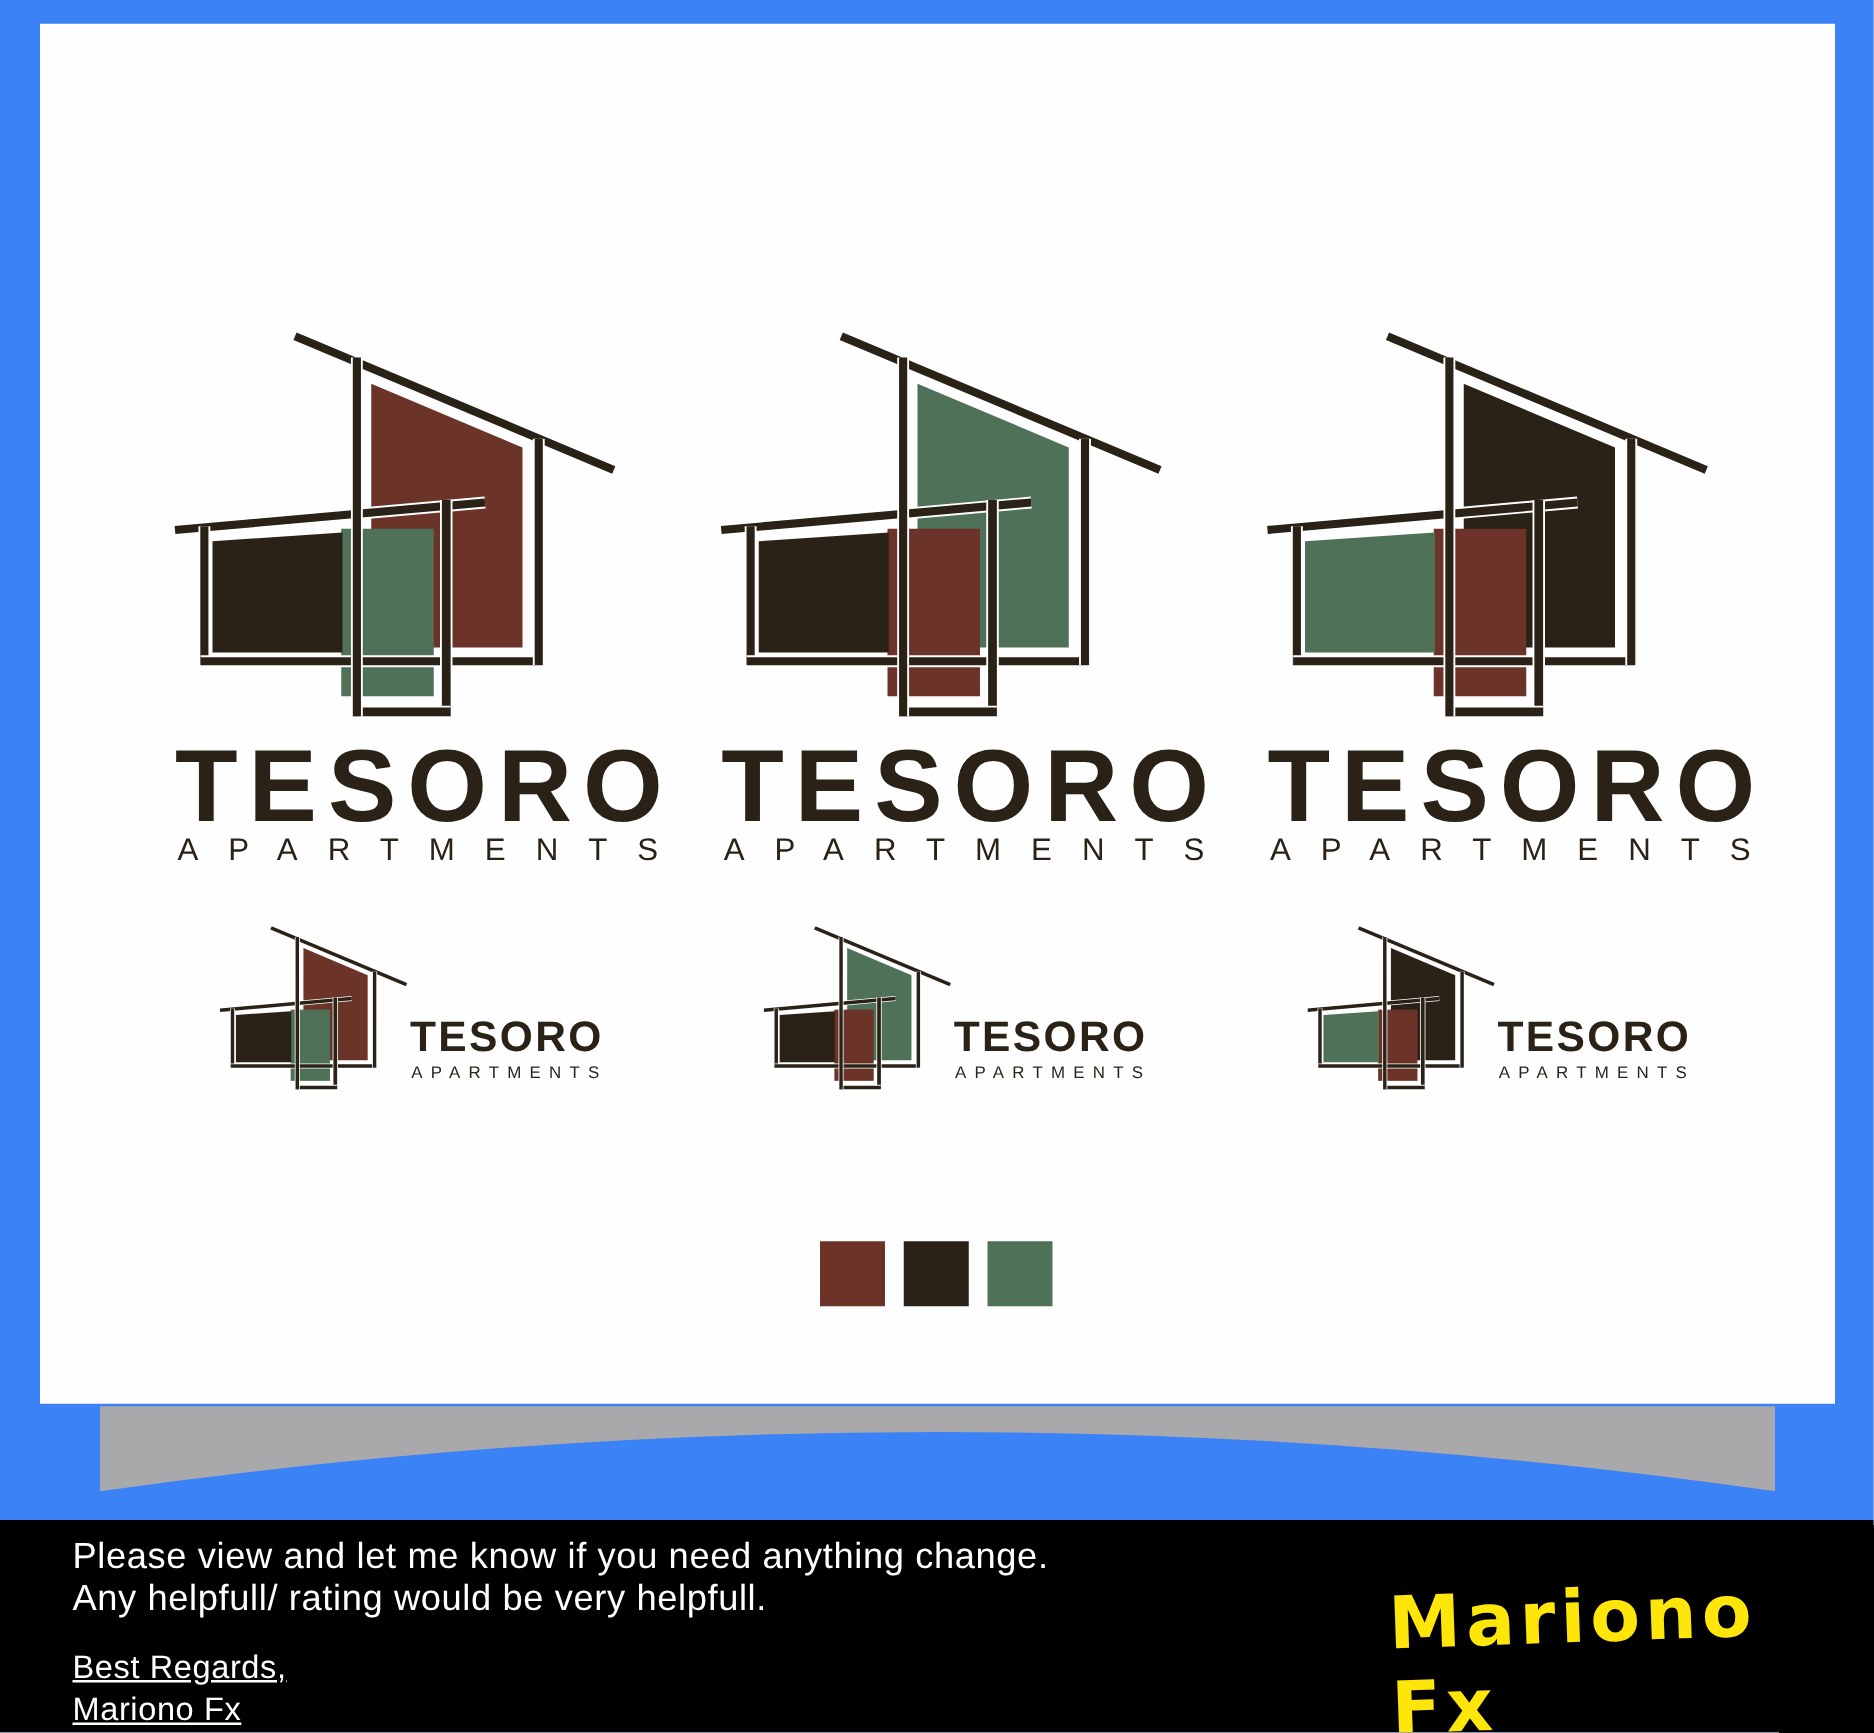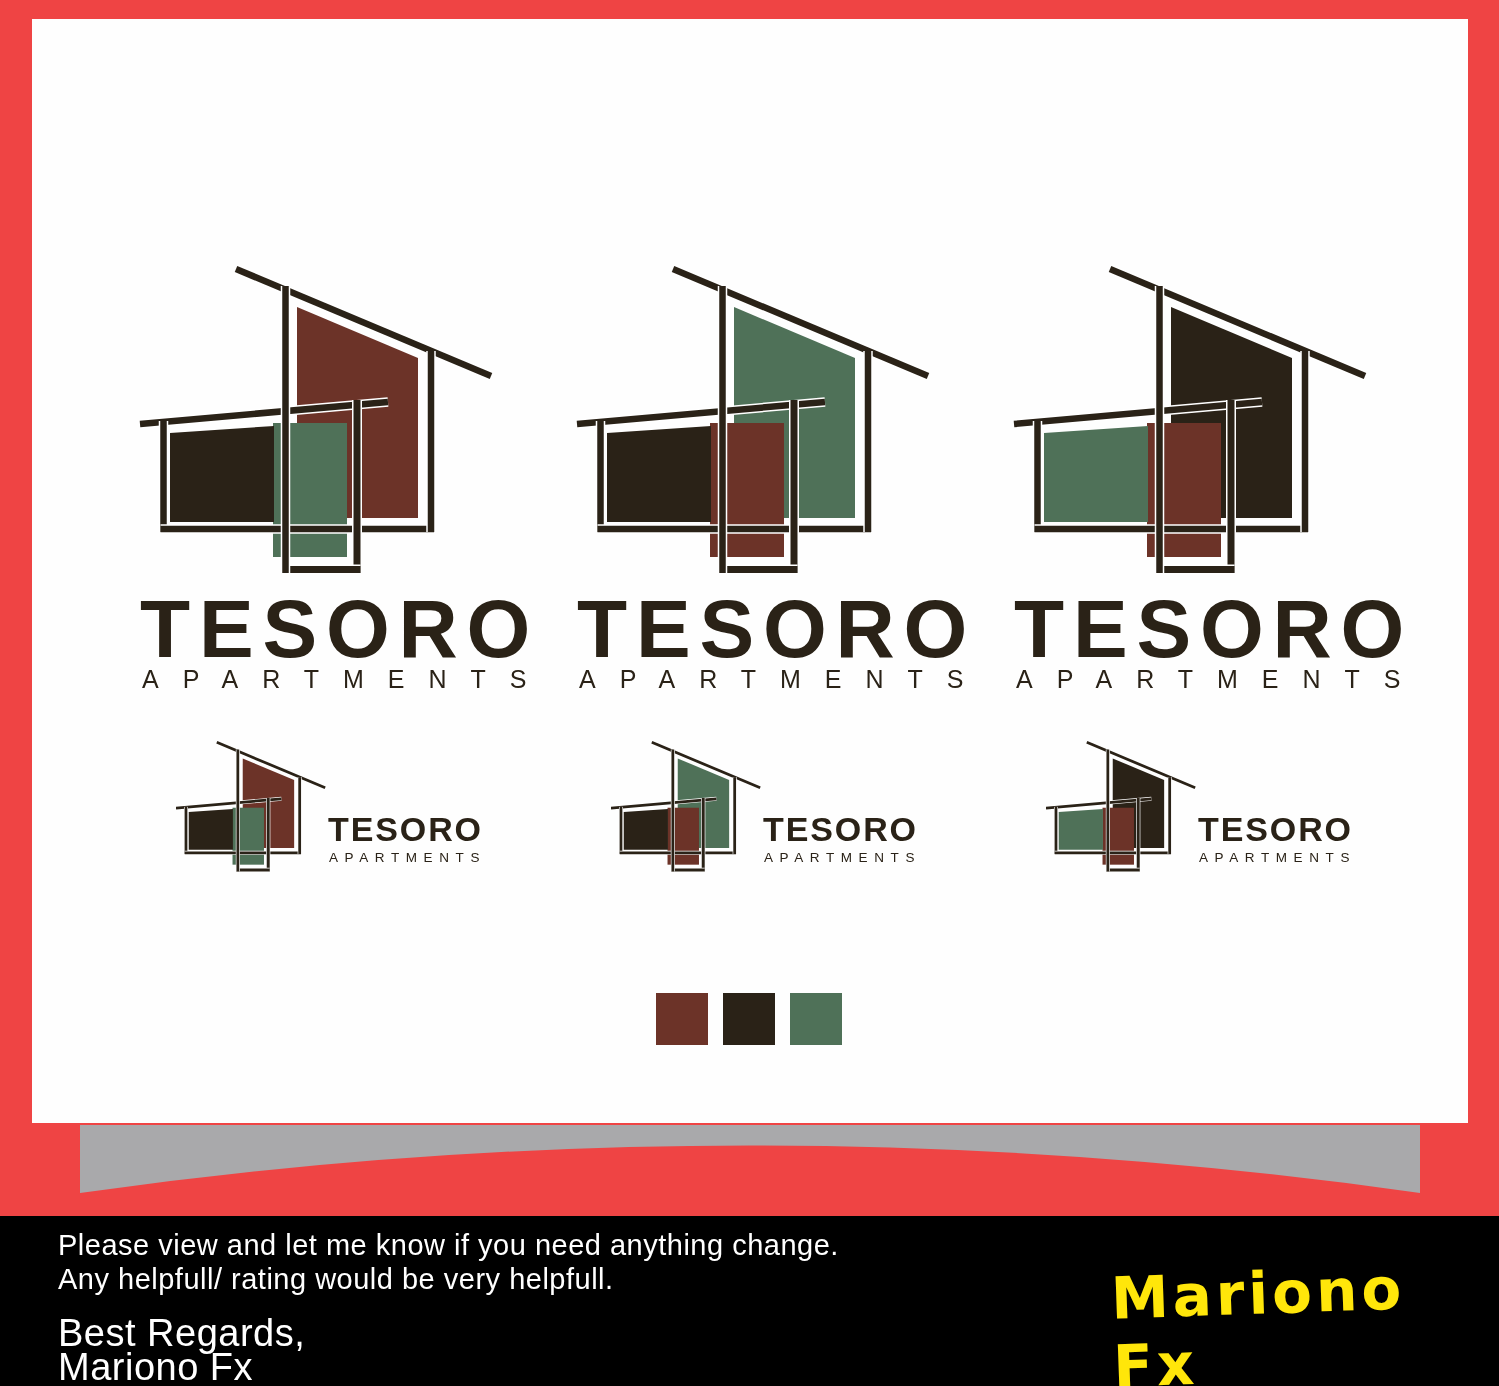--- a/index.html
+++ b/index.html
@@ -15,29 +15,29 @@
   .pos-s1{left:176px;top:741px;}
   .pos-s2{left:611px;top:741px;}
   .pos-s3{left:1046px;top:741px;}
   .swatch{position:absolute;top:993px;width:52px;height:52px;}
   .swatch-0{left:656px;}
   .swatch-1{left:723px;}
   .swatch-2{left:790px;}
   .footer{position:absolute;left:0;top:1216px;width:1499px;height:208px;background:#000000;}
   .footer-msg{position:absolute;left:58px;top:12px;font-size:29px;line-height:34px;
               letter-spacing:0.5px;white-space:pre-line;}
-  .footer-closing{position:absolute;left:58px;top:100px;font-size:38px;line-height:34px;
-                  letter-spacing:0.5px;}
+  .footer-closing{position:absolute;left:58px;top:100px;font-size:26px;line-height:34px;
+                  letter-spacing:0.5px;text-decoration:underline;}
   .signature{position:absolute;left:1112px;top:42px;font-size:58px;font-weight:bold;
              letter-spacing:4px;transform:rotate(-2deg);font-family:"DejaVu Sans",sans-serif;}
 </style>
 </head>
 <body>
 
-<div class="page" style="background: #ef4444;">
+<div class="page" style="background: #3b82f6;">
 
   <div class="canvas" style="background: rgb(254, 254, 254);"></div>
 
   <div class="shadow-wrap"><svg width="1340" height="80" viewBox="0 0 1340 80" xmlns="http://www.w3.org/2000/svg">
         <path d="M0,2 H1340 V70 Q670,-25 0,70 Z" fill="#A9A9AB"></path>
       </svg></div>
 
   <div class="logo-large pos-l1"><svg width="450" height="480" viewBox="0 0 450 480" xmlns="http://www.w3.org/2000/svg">
         <g>
           <polygon points="197,67 318,118 318,278 197,278" fill="#6C3328"></polygon>

